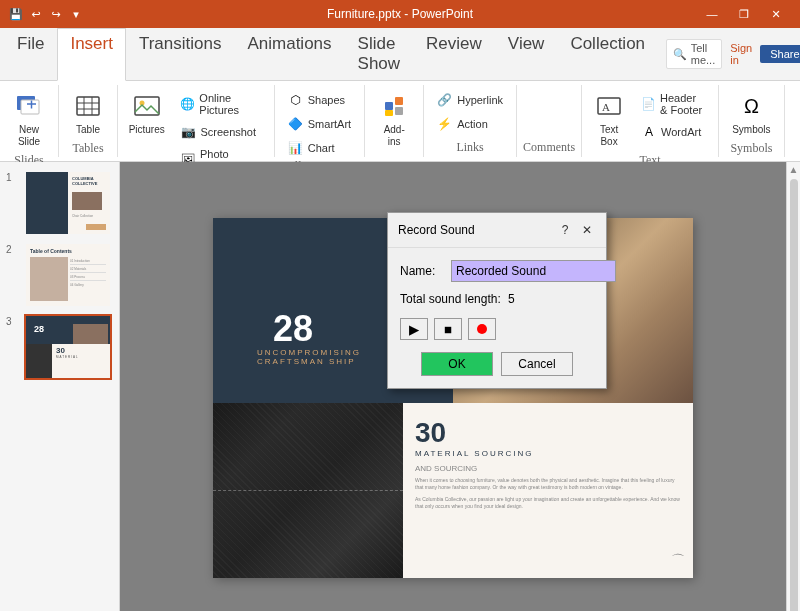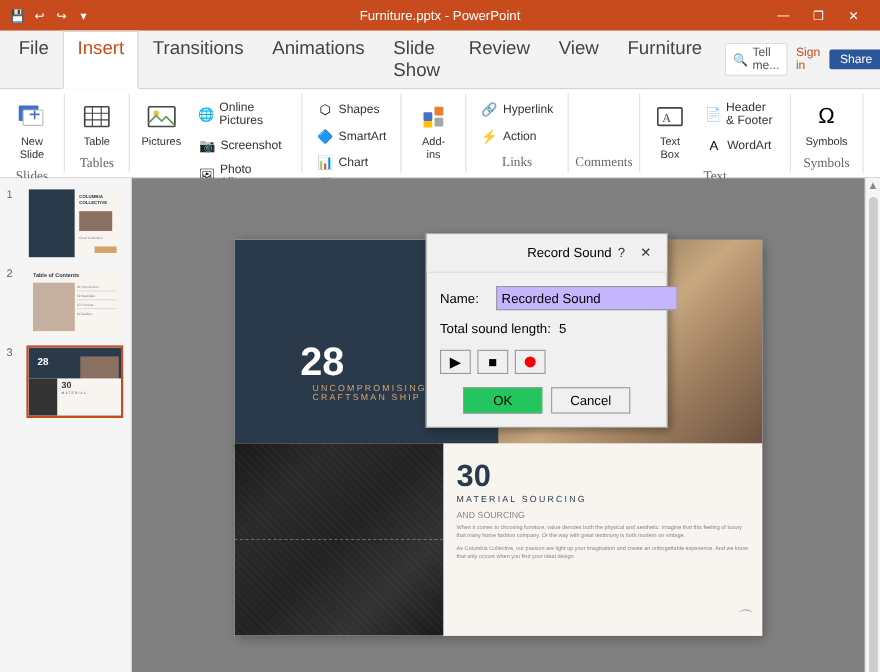--- a/index.html
+++ b/index.html
@@ -51,21 +51,21 @@
 
     
     .canvas-area { flex: 1; background: #808080; display: flex; align-items: center; justify-content: center; position: relative; overflow: hidden; }
 
     
     .main-slide { width: 480px; height: 360px; background: #f8f4ef; position: relative; box-shadow: 2px 2px 10px rgba(0,0,0,0.3); overflow: hidden; }
 
     
     .dialog-overlay { position: absolute; top: 0; left: 0; right: 0; bottom: 0; display: flex; align-items: center; justify-content: center; z-index: 100; pointer-events: none; }
     .dialog { background: #f0f0f0; border: 1px solid #999; box-shadow: 3px 3px 8px rgba(0,0,0,0.4); width: 220px; pointer-events: all; position: absolute; top: 50px; left: 50%; transform: translateX(-30%); }
-    .dialog-title { background: #f0f0f0; padding: 8px 10px; display: flex; justify-content: flex-end; align-items: center; border-bottom: 1px solid #ddd; }
+    .dialog-title { background: #f0f0f0; padding: 8px 10px; display: flex; justify-content: space-between; align-items: center; border-bottom: 1px solid #ddd; }
     .dialog-title-text { font-size: 12px; font-weight: normal; color: #000; }
     .dialog-title-btns { display: flex; gap: 4px; }
     .dialog-title-btn { width: 18px; height: 18px; display: flex; align-items: center; justify-content: center; font-size: 12px; cursor: pointer; color: #333; }
     .dialog-body { padding: 12px; }
     .dialog-field { display: flex; align-items: center; margin-bottom: 10px; gap: 6px; }
     .dialog-label { font-size: 12px; color: #000; min-width: 45px; }
     .dialog-input { flex: 1; height: 22px; border: 1px solid #999; padding: 2px 4px; font-size: 12px; background: #c4b5fd; }
     .dialog-info { font-size: 12px; margin-bottom: 12px; color: #000; }
     .dialog-controls { display: flex; align-items: center; gap: 6px; margin-bottom: 12px; }
     .ctrl-btn { width: 28px; height: 22px; border: 1px solid #999; background: #f0f0f0; cursor: pointer; display: flex; align-items: center; justify-content: center; }
@@ -74,21 +74,21 @@
     .dlg-btn { width: 72px; height: 24px; border: 1px solid #999; background: #f0f0f0; cursor: pointer; font-size: 12px; display: flex; align-items: center; justify-content: center; }
     .dlg-btn.ok { background: #22c55e; }
 
     
     .scrollbar { width: 14px; background: #f5f5f5; border-left: 1px solid #d4d4d4; display: flex; flex-direction: column; align-items: center; }
 
     
     .slide-top { position: absolute; top: 0; left: 0; right: 0; height: 190px; background: #2a3a4a; overflow: hidden; }
     .slide-img-overlay { position: absolute; right: 0; top: 0; width: 240px; height: 190px; background: #8a7060; }
     .slide-num-big { position: absolute; left: 60px; top: 90px; font-size: 36px; color: white; font-weight: bold; }
-    .slide-caption { position: absolute; left: 44px; top: 130px; margin-left: 27px; }
+    .slide-caption { position: absolute; left: 44px; top: 130px; }
     .slide-caption-line1 { font-size: 8px; color: #d4a470; letter-spacing: 2px; }
     .slide-caption-line2 { font-size: 8px; color: #d4a470; letter-spacing: 2px; }
 
     .slide-bottom { position: absolute; bottom: 0; left: 0; right: 0; height: 175px; background: #f8f4ef; display: flex; gap: 0; }
     .slide-bottom-img { width: 190px; height: 175px; background: #333; }
     .slide-bottom-text { padding: 14px 12px; flex: 1; }
     .slide-bottom-num { font-size: 28px; color: #2a3a4a; font-weight: bold; }
     .slide-bottom-title { font-size: 8px; letter-spacing: 2px; color: #2a3a4a; margin-bottom: 6px; }
     .slide-bottom-sub { font-size: 8px; color: #888; margin-bottom: 4px; }
     .slide-bottom-body { font-size: 5px; color: #888; line-height: 1.5; }
@@ -127,21 +127,21 @@
 
 <div class="ribbon">
   <div class="ribbon-tabs">
     <div class="ribbon-tab">File</div>
     <div class="ribbon-tab active">Insert</div>
     <div class="ribbon-tab">Transitions</div>
     <div class="ribbon-tab">Animations</div>
     <div class="ribbon-tab">Slide Show</div>
     <div class="ribbon-tab">Review</div>
     <div class="ribbon-tab">View</div>
-    <div class="ribbon-tab">Furniture</div>
+    <div class="ribbon-tab">Collection</div>
     <div style="flex:1"></div>
     <div style="display:flex;align-items:center;gap:8px;padding:0 8px;font-size:11px;color:#555;">
       <div style="display:flex;align-items:center;border:1px solid #ddd;padding:2px 6px;border-radius:2px;gap:4px;background:#fff;">
         <span>🔍</span>
         <span>Tell me...</span>
       </div>
       <span style="color:#c84b1e;cursor:pointer;">Sign in</span>
       <span style="background:#2b579a;color:white;padding:3px 10px;border-radius:2px;cursor:pointer;">Share</span>
     </div>
   </div>

